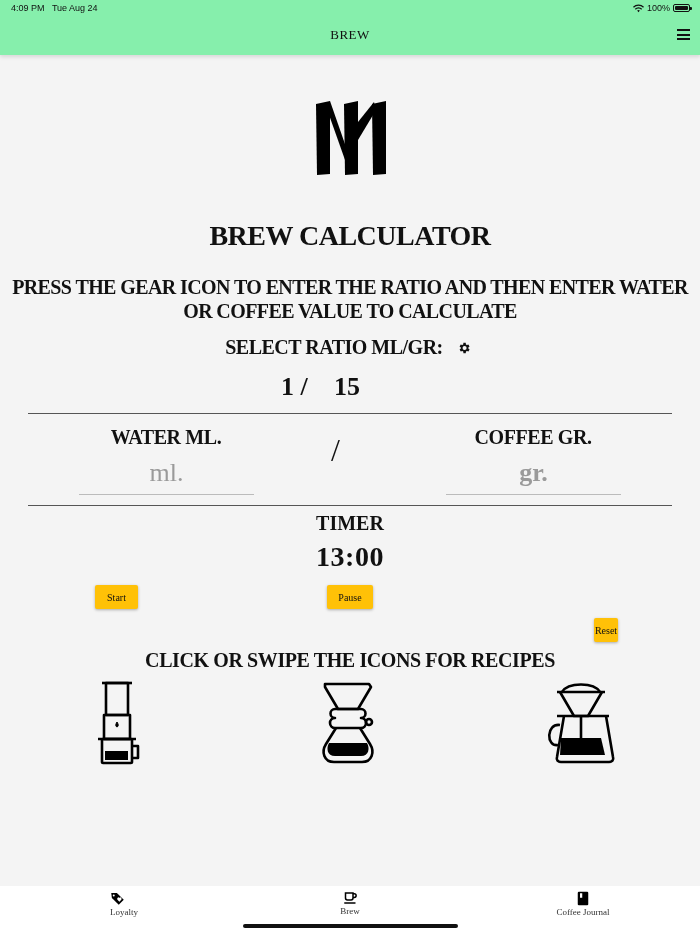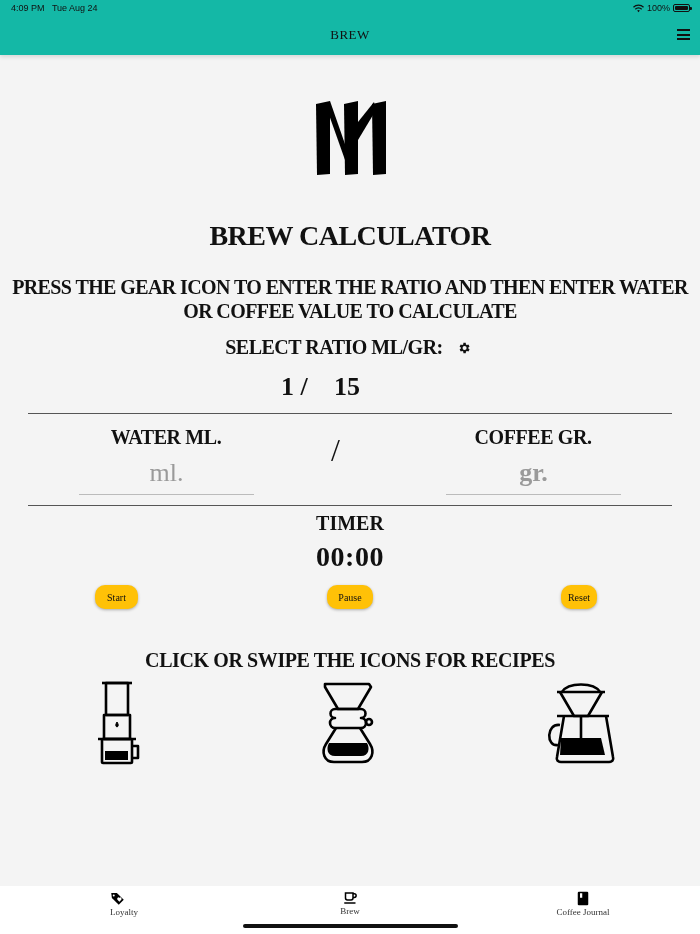--- a/index.html
+++ b/index.html
@@ -1,19 +1,19 @@
 <!DOCTYPE html>
 <html><head>
 <meta charset="utf-8">
 <style>
   * { box-sizing: border-box; margin: 0; padding: 0; }
   html, body { width: 700px; height: 934px; overflow: hidden; }
   body { background: #f4f4f4; font-family: "Liberation Serif", "DejaVu Serif", serif; color: #111; position: relative; }
 
-  .topbar { position: absolute; left: 0; top: 0; width: 700px; height: 55px; background: #14b8a6; box-shadow: 0 2px 4px rgba(0,0,0,0.12); z-index: 2; }
+  .topbar { position: absolute; left: 0; top: 0; width: 700px; height: 55px; background: #86efac; box-shadow: 0 2px 4px rgba(0,0,0,0.12); z-index: 2; }
   .status-time { position: absolute; left: 11px; top: 3px; font-family: "Liberation Sans", sans-serif; font-size: 9px; color: #111; }
   .status-right { position: absolute; right: 10px; top: 3px; font-family: "Liberation Sans", sans-serif; font-size: 9px; color: #111; display: flex; align-items: center; gap: 3px; }
   .battery { width: 17px; height: 8px; border: 1px solid #111; border-radius: 2px; padding: 1px; position: relative; }
   .battery .fill { width: 100%; height: 100%; background: #111; border-radius: 1px; }
   .battery::after { content: ""; position: absolute; right: -3px; top: 2px; width: 2px; height: 3px; background: #111; border-radius: 0 1px 1px 0; }
   .nav-title { position: absolute; left: 0; right: 0; top: 27px; text-align: center; font-size: 13px; letter-spacing: 0.5px; }
   .menu-btn { position: absolute; right: 10px; top: 29px; width: 13px; height: 11px; display: flex; flex-direction: column; justify-content: space-between; cursor: pointer; }
   .menu-btn span { display: block; height: 2px; background: #111; }
 
   .logo { position: absolute; left: 314px; top: 100px; width: 74px; height: 76px; }
@@ -29,24 +29,24 @@
 
   .hr { position: absolute; left: 28px; width: 644px; height: 1px; background: #555; }
   .field-label { position: absolute; top: 418px; font-size: 20px; font-weight: bold; text-align: center; width: 180px; letter-spacing: -0.4px; margin-top: 8px; }
   .field-input { position: absolute; top: 452px; width: 175px; height: 43px; border: none; border-bottom: 1px solid #bbb; background: transparent; text-align: center; font-family: "Liberation Serif", "DejaVu Serif", serif; font-size: 26px; color: #111; outline: none; }
   .field-input::placeholder { color: #9a9a9a; }
   .divider-slash { position: absolute; left: 331px; top: 432px; font-size: 32px; }
 
   .timer-label { position: absolute; left: 0; right: 0; top: 512px; text-align: center; font-size: 20px; font-weight: bold; }
   .timer-val { position: absolute; left: 0; right: 0; top: 541px; text-align: center; font-size: 28px; font-weight: bold; letter-spacing: 0.5px; }
 
-  .btn { position: absolute; top: 585px; height: 24px; background: #ffc107; border: none; border-radius: 10px; box-shadow: 0 1px 3px rgba(0,0,0,0.3); font-family: "Liberation Serif", "DejaVu Serif", serif; font-size: 10px; color: #111; cursor: pointer; }
+  .btn { position: absolute; top: 585px; height: 24px; background: #ffc107; border: none; border-radius: 2px; box-shadow: 0 1px 3px rgba(0,0,0,0.3); font-family: "Liberation Serif", "DejaVu Serif", serif; font-size: 10px; color: #111; cursor: pointer; }
   .btn-start { left: 95px; width: 43px; }
   .btn-pause { left: 327px; width: 46px; }
-  .btn-reset { left: 561px; width: 36px; }
+  .btn-reset { left: 594px; width: 24px; margin-top: 33px; }
 
   .recipes-label { position: absolute; left: 0; right: 0; top: 637px; text-align: center; font-size: 20px; font-weight: bold; letter-spacing: -0.4px; margin-top: 12px; }
   .brewer { position: absolute; top: 680px; cursor: pointer; }
   .aeropress { left: 96px; width: 46px; height: 86px; }
   .chemex { left: 315px; width: 66px; height: 86px; }
   .v60 { left: 540px; width: 82px; height: 86px; }
 
   .tabbar { position: absolute; left: 0; top: 886px; width: 700px; height: 48px; background: #ffffff; }
   .tab { position: absolute; top: 5px; text-align: center; font-size: 9px; color: #333; cursor: pointer; }
   .tab svg { display: block; margin: 0 auto 1px; }
@@ -102,21 +102,21 @@
 
 <div class="field-label" style="left:76px;">WATER ML.</div>
 <input class="field-input" style="left: 79px;" type="text" placeholder="ml.">
 <div class="divider-slash">/</div>
 <div class="field-label" style="left:443px;">COFFEE GR.</div>
 <input class="field-input" style="left: 446px; font-weight: bold;" type="text" placeholder="gr.">
 
 <div class="hr" style="top:505px;"></div>
 
 <div class="timer-label">TIMER</div>
-<div class="timer-val">00:00</div>
+<div class="timer-val">13:00</div>
 
 <button class="btn btn-start">Start</button>
 <button class="btn btn-pause">Pause</button>
 <button class="btn btn-reset">Reset</button>
 
 <div class="recipes-label">CLICK OR SWIPE THE ICONS FOR RECIPES</div>
 
 <svg class="brewer aeropress" viewBox="0 0 46 86" fill="none" stroke="#000" stroke-width="2.6" stroke-linejoin="round">
   <line x1="6" y1="3" x2="36" y2="3"></line>
   <rect x="10" y="3" width="22" height="32"></rect>

